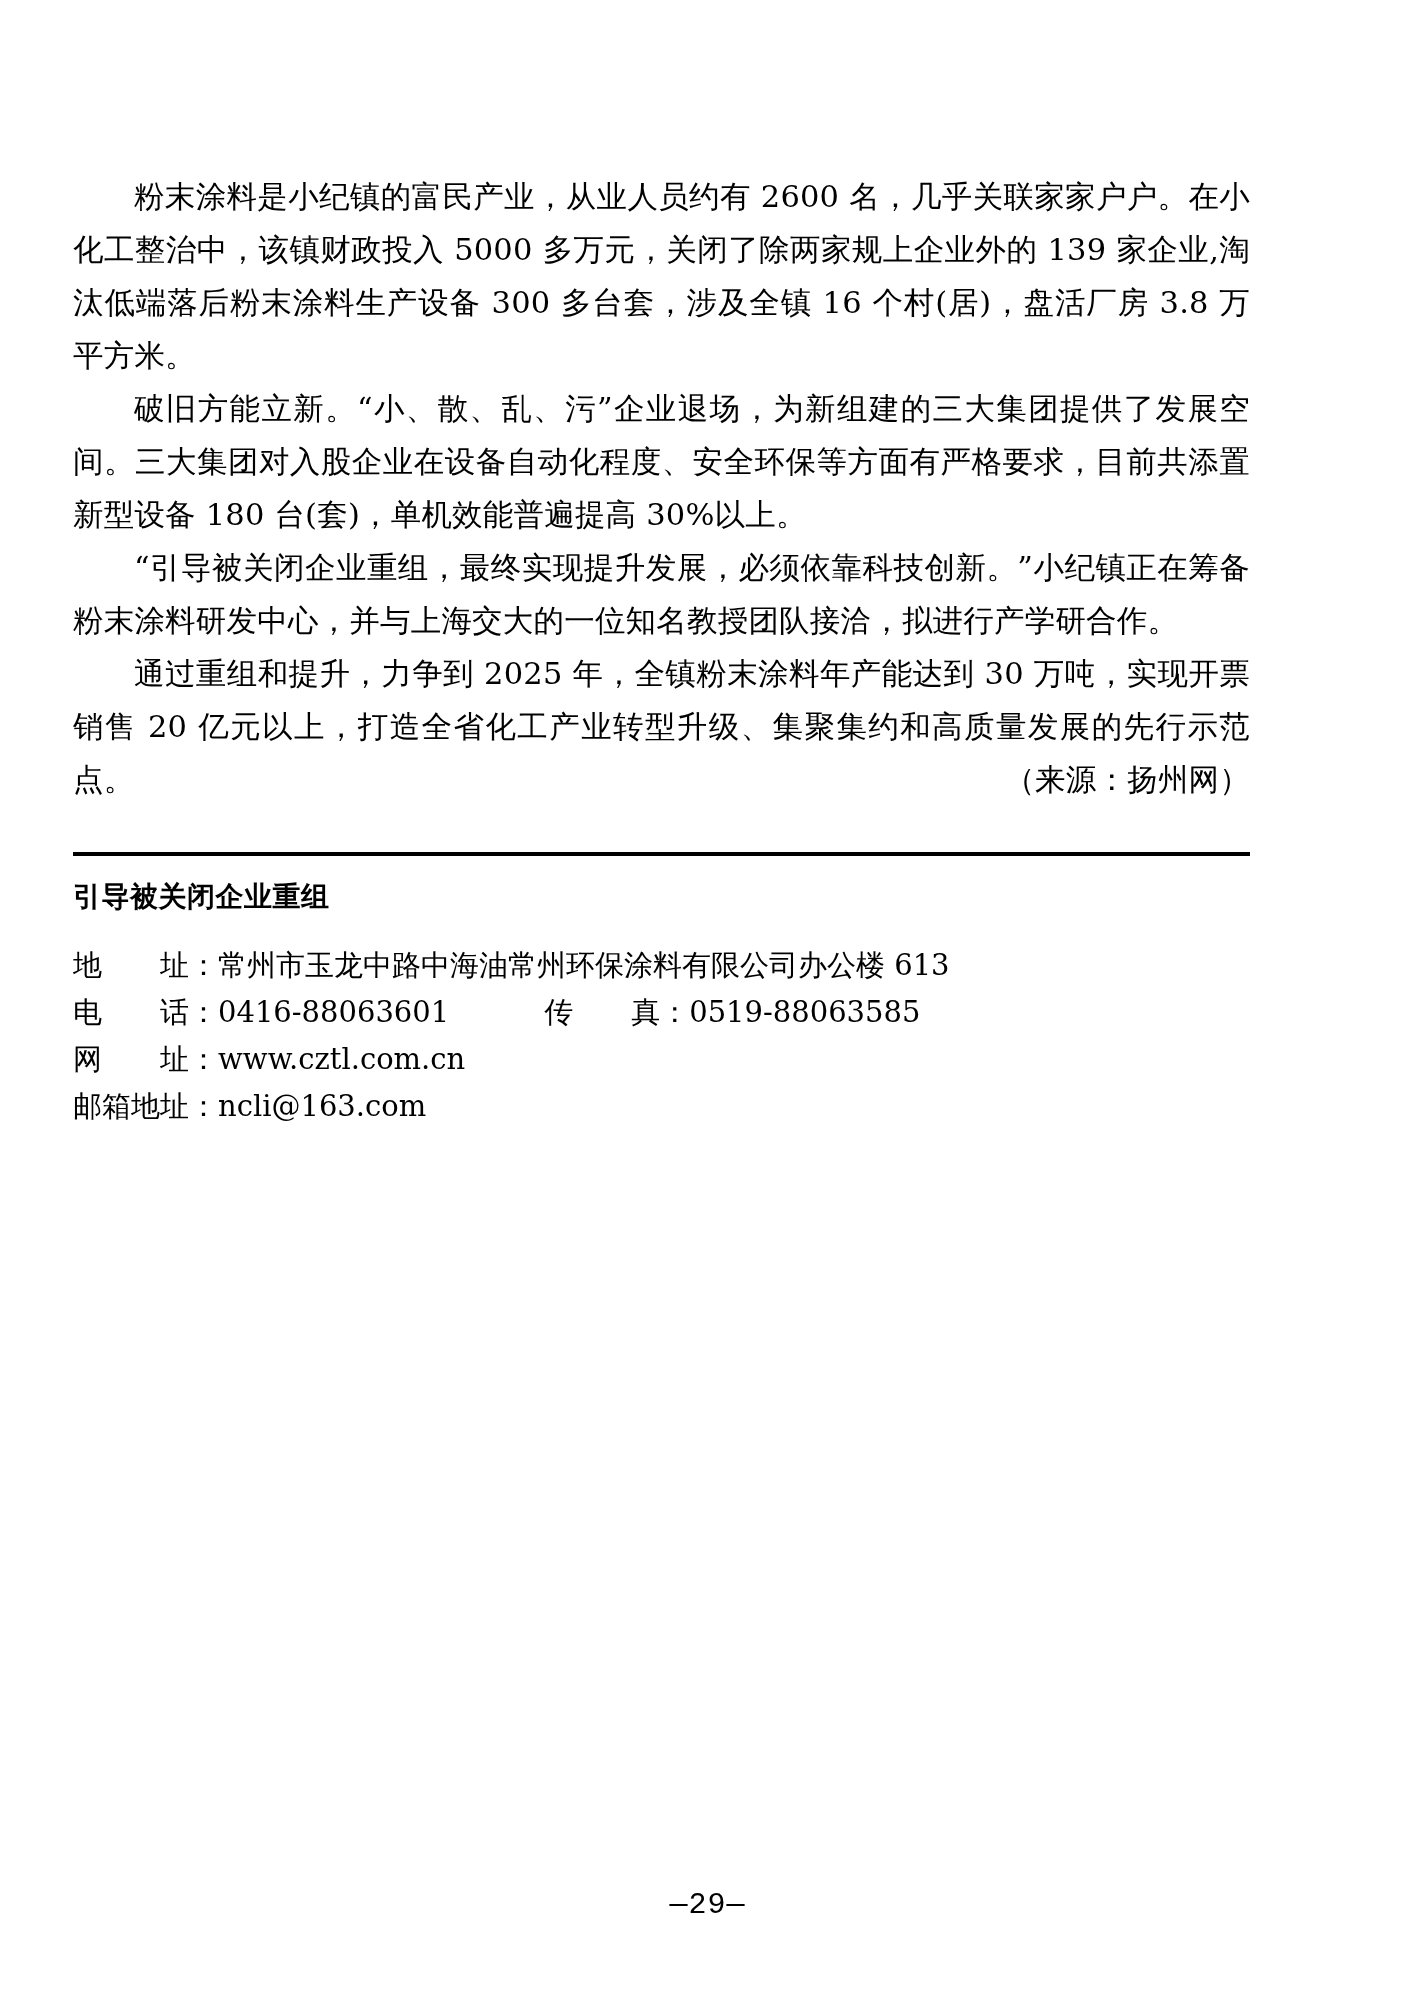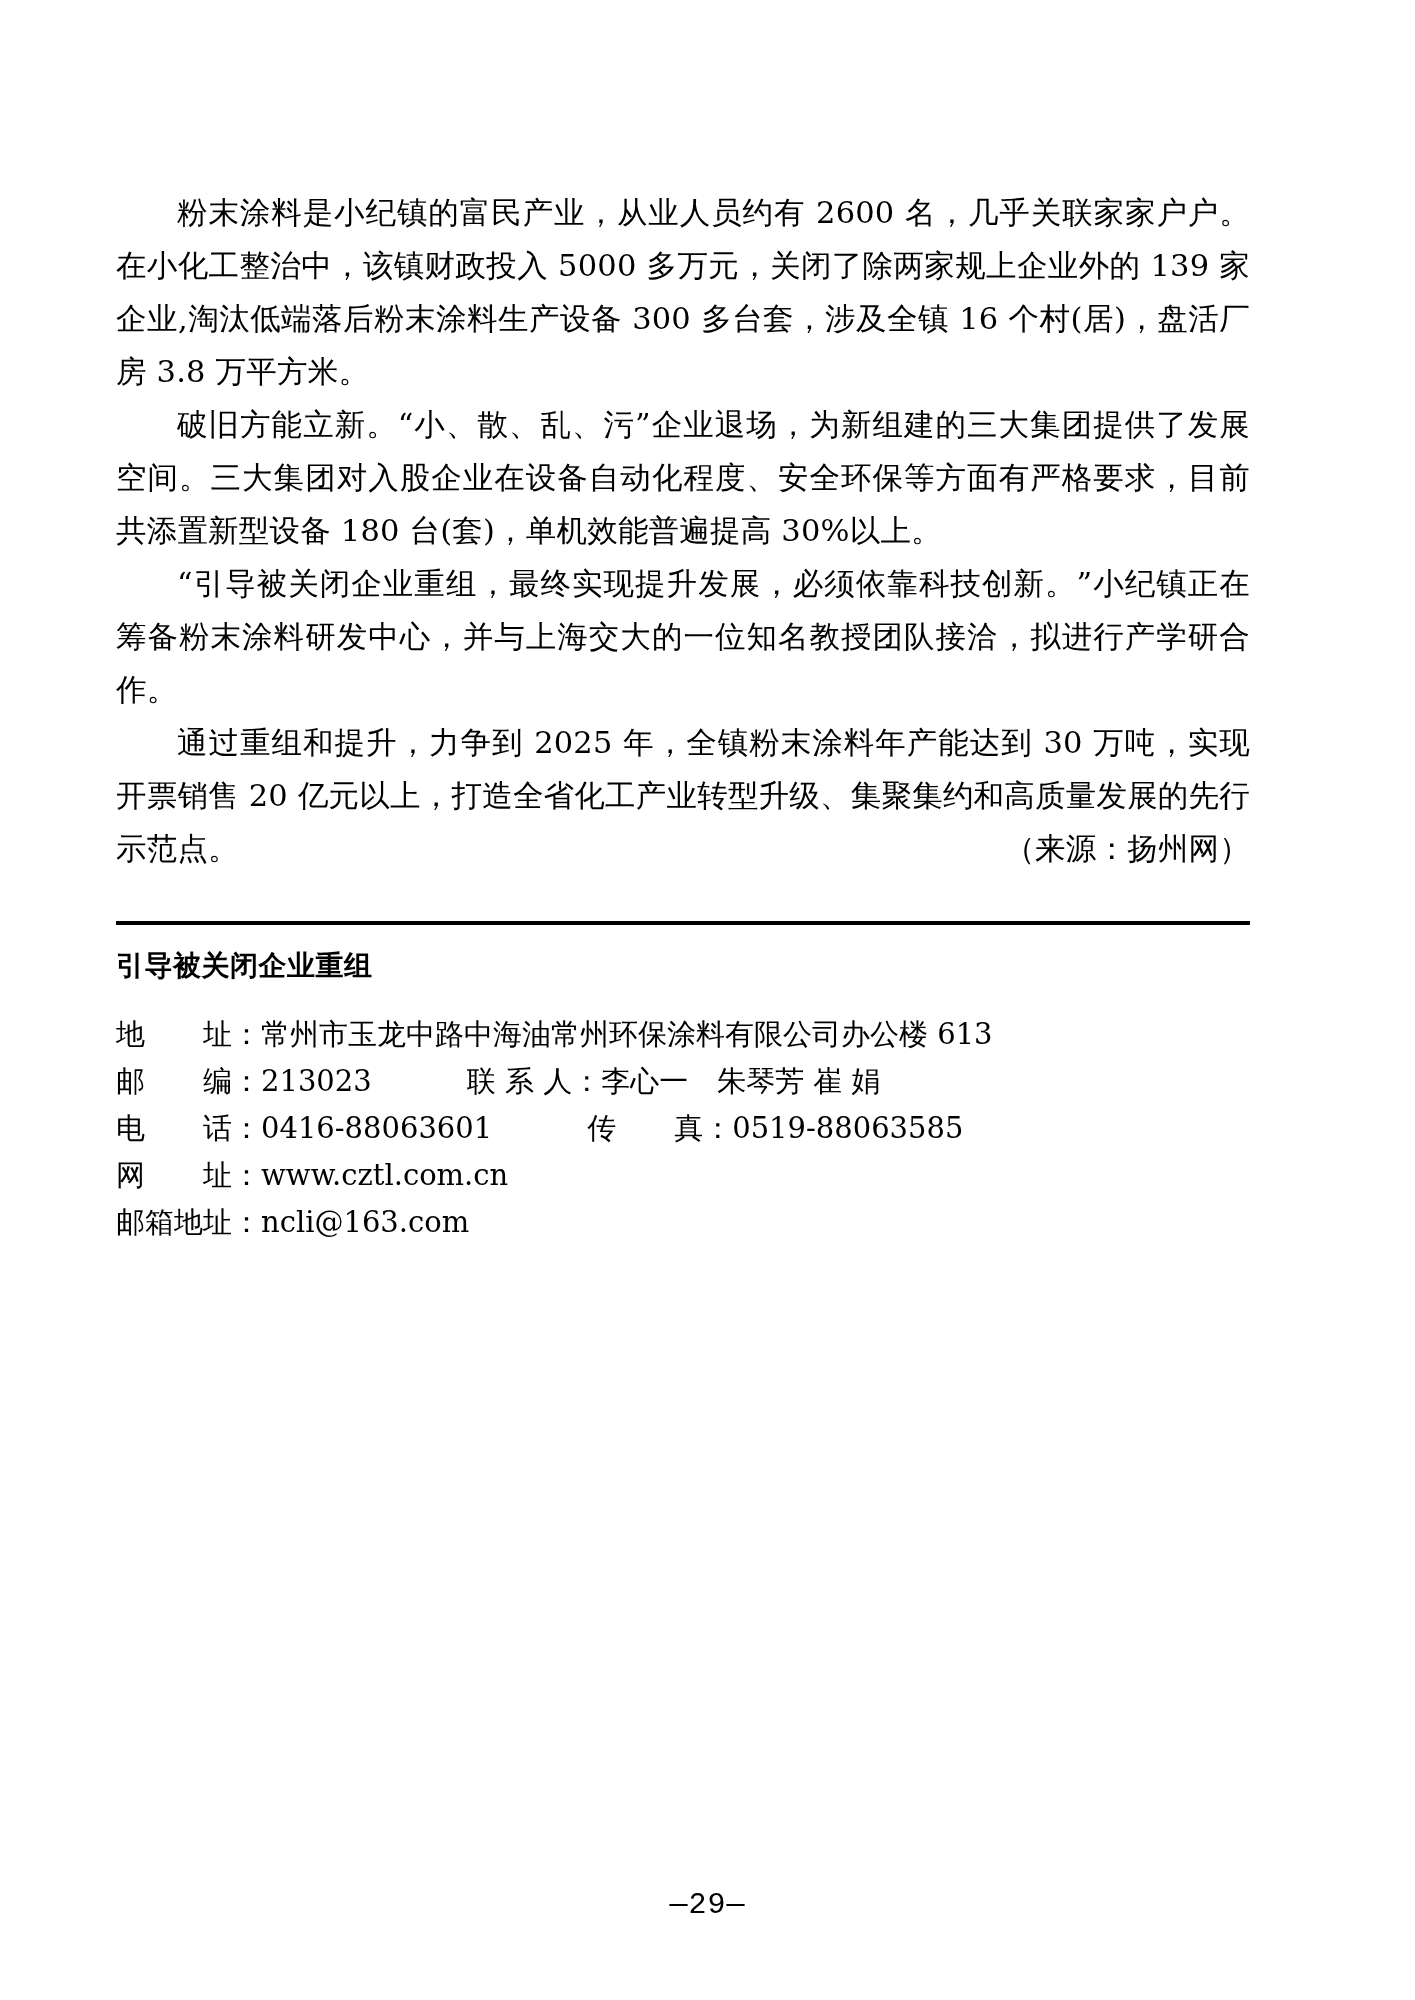--- a/index.html
+++ b/index.html
@@ -10,26 +10,26 @@
   body {
     width: 1415px;
     height: 2000px;
     font-family: "DejaVu Serif", "Liberation Serif", serif;
     color: #000000;
     position: relative;
     overflow: hidden;
   }
   .page {
     position: absolute;
-    top: 16px;
+    top: 0;
     left: 0;
     width: 1415px;
     height: 1648px;
     box-sizing: border-box;
-    padding: 170px 165px 0 116px;
+    padding: 170px 165px 0 73px;
   }
   .body-text {
     font-size: 30.5px;
     line-height: 53px;
     text-align: justify;
     text-justify: inter-ideograph;
     letter-spacing: 0.2px;
   }
   .para {
     margin: 0 0 0 0;
@@ -88,21 +88,20 @@
     <p class="para"><span>通过重组和提升，力争到 2025 年，全镇粉末涂料年产能达到 30 万吨，实现开票销售 20 亿元以上，打造全省化工产业转型升级、集聚集约和高质量发展的先行示范点。</span><span class="source-right">（来源：扬州网）</span></p>
   </div>
 
   <div class="divider"></div>
 
   <div class="footer">
     <div class="footer-title">引导被关闭企业重组</div>
 
     <div class="contact-line"><span class="lbl">地　　址：</span><span>常州市玉龙中路中海油常州环保涂料有限公司办公楼 613</span></div>
 
-    <div class="contact-line"><span class="lbl">邮　　编：</span><span>213023</span><span class="contact-col2">联 系 人：</span><span>李心一　朱琴芳 崔 娟</span></div>
 
     <div class="contact-line"><span class="lbl">电　　话：</span><span>0416-88063601</span><span class="contact-col2">传　　真：</span><span>0519-88063585</span></div>
 
     <div class="contact-line"><span class="lbl">网　　址：</span><span>www.cztl.com.cn</span></div>
 
     <div class="contact-line"><span class="lbl">邮箱地址：</span><span>ncli@163.com</span></div>
   </div>
 
 </div>
 

